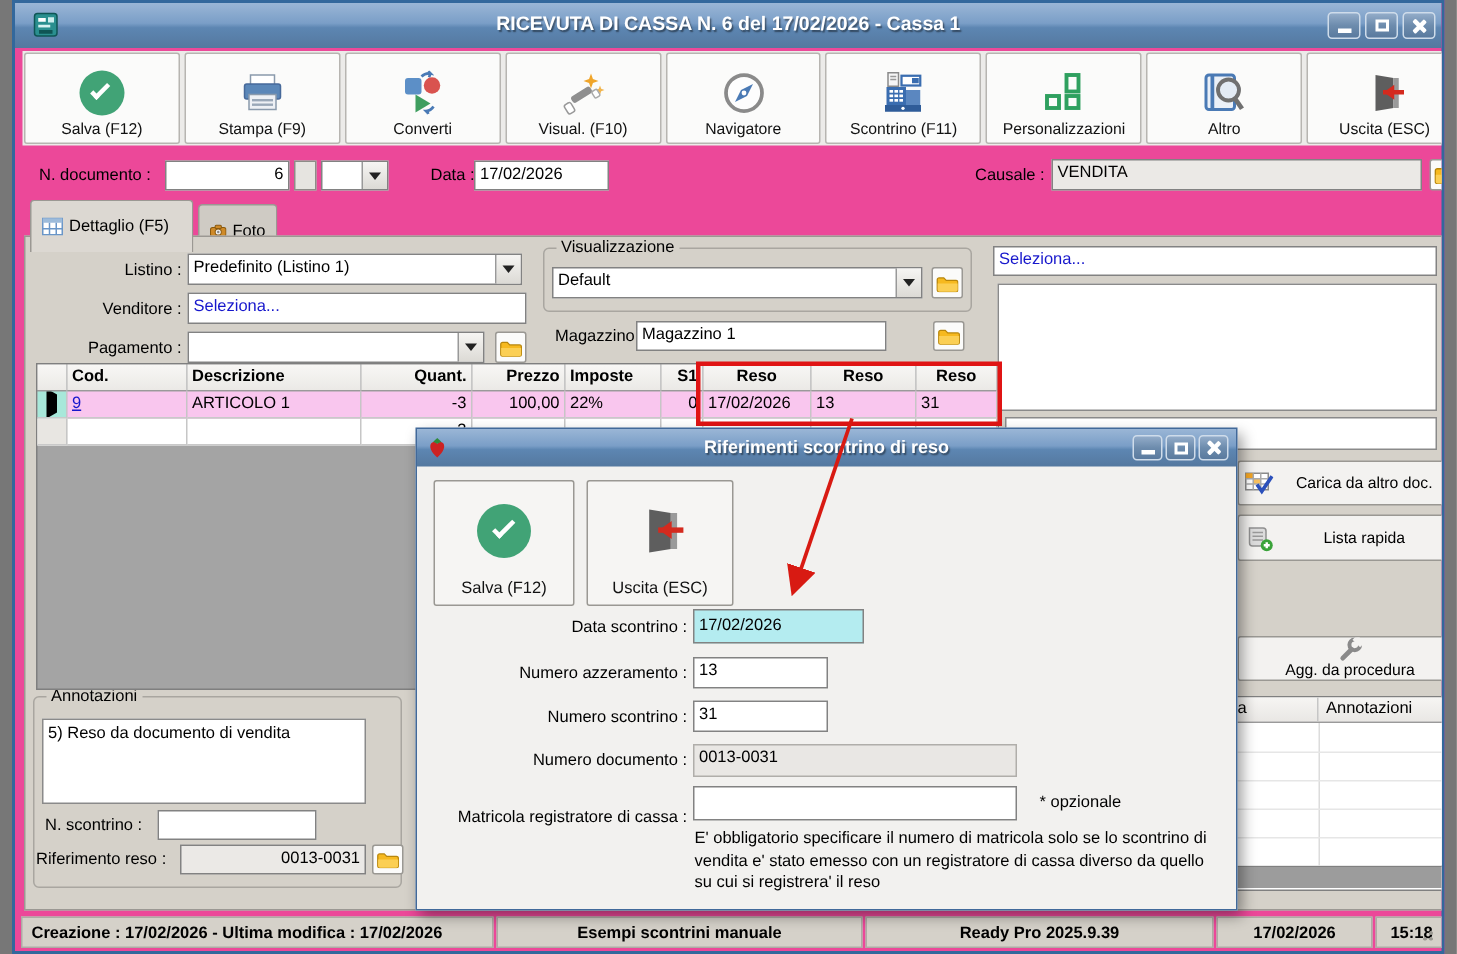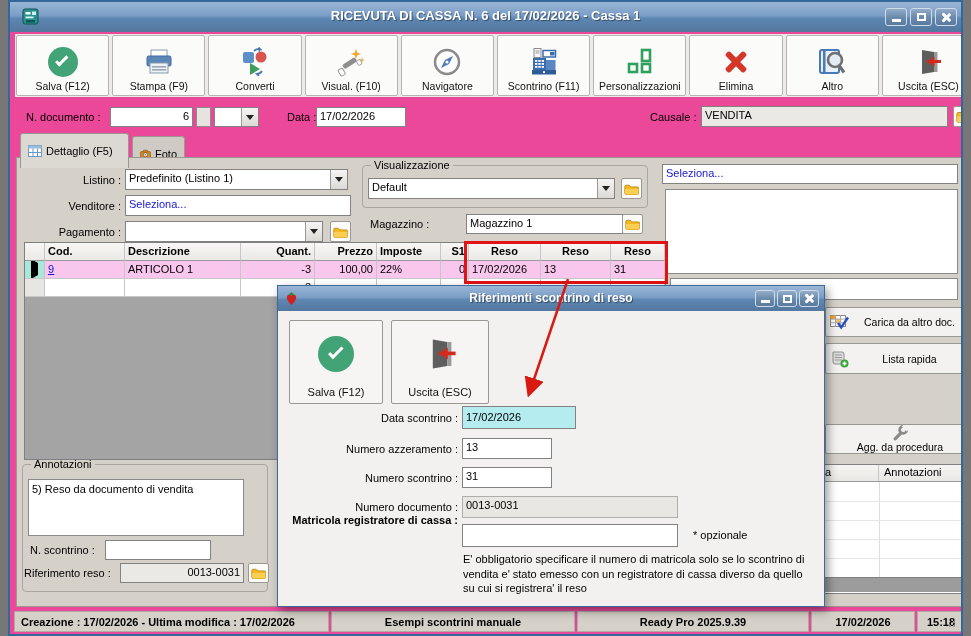--- a/index.html
+++ b/index.html
@@ -174,29 +174,20 @@
         <svg width="28" height="28" viewBox="0 0 28 28" fill="none" stroke="#2fa05f" stroke-width="2.6">
             <rect x="16" y="2" width="8" height="11"></rect>
             <rect x="3" y="16" width="8" height="8"></rect>
             <rect x="16" y="16" width="8" height="8"></rect>
           </svg>
       </div>
       <div class="tb-lbl">Personalizzazioni</div>
     </div>
     <div class="tb-btn">
       <div class="tb-ico">
-          <div class="bigx">
-            <span></span>
-            <span></span>
-          </div>
-        </div>
-      <div class="tb-lbl">Elimina</div>
-    </div>
-    <div class="tb-btn">
-      <div class="tb-ico">
         <svg width="30" height="30" viewBox="0 0 30 30">
             <rect x="3" y="3" width="19" height="23" rx="2" fill="#eaf0f8" stroke="#4a7ab5" stroke-width="2"></rect>
             <rect x="6" y="3" width="2.5" height="23" fill="#4a7ab5"></rect>
             <circle cx="18" cy="13" r="7" fill="#e3ebf4" stroke="#707070" stroke-width="2.6"></circle>
             <line x1="22.5" y1="19" x2="27" y2="25.5" stroke="#707070" stroke-width="3.2"></line>
           </svg>
       </div>
       <div class="tb-lbl">Altro</div>
     </div>
     <div class="tb-btn">
@@ -286,21 +277,21 @@
         <span class="tri"></span>
       </div>
   </div>
   <div class="abs folder-btn" style="left:611px;top:176px;width:21px;height:21px;">
     <svg width="15" height="12" viewBox="0 0 18 14">
         <path d="M1 4 a1.5 1.5 0 0 1 1.5 -1.5 H6.2 l2 2 H16 A1.5 1.5 0 0 1 17.5 6 V12 a1.5 1.5 0 0 1 -1.5 1.5 H2.5 A1.5 1.5 0 0 1 1 12 Z" fill="#f6b91f" stroke="#b8860b"></path>
         <path d="M1.3 7 h16 v5 a1.5 1.5 0 0 1 -1.5 1.5 H2.8 A1.5 1.5 0 0 1 1.3 12 Z" fill="#fbcf54"></path>
       </svg>
   </div>
   <div class="abs lbl" style="left:360px;top:216px;">Magazzino :</div>
-  <div class="abs field" style="left:456px;top:212px;width:167px;height:20px;">Magazzino 1</div>
+  <div class="abs field" style="left:414px;top:212px;width:167px;height:20px;">Magazzino 1</div>
   <div class="abs folder-btn" style="left:612px;top:212px;width:21px;height:20px;">
     <svg width="15" height="12" viewBox="0 0 18 14">
         <path d="M1 4 a1.5 1.5 0 0 1 1.5 -1.5 H6.2 l2 2 H16 A1.5 1.5 0 0 1 17.5 6 V12 a1.5 1.5 0 0 1 -1.5 1.5 H2.5 A1.5 1.5 0 0 1 1 12 Z" fill="#f6b91f" stroke="#b8860b"></path>
         <path d="M1.3 7 h16 v5 a1.5 1.5 0 0 1 -1.5 1.5 H2.8 A1.5 1.5 0 0 1 1.3 12 Z" fill="#fbcf54"></path>
       </svg>
   </div>
 
   <div class="abs field blue" style="left:652px;top:162px;width:296px;height:20px;">Seleziona...</div>
   <div class="abs" style="left:655px;top:187px;width:293px;height:85px;background:#fff;border:1px solid #8a8a8a;"></div>
   <div class="abs" style="left:660px;top:276px;width:288px;height:22px;background:#fff;border:1px solid #8a8a8a;"></div>
@@ -453,21 +444,21 @@
 
     <div class="lbl r" style="position:absolute;left:20px;top:157px;width:160px;">Numero azzeramento :</div>
     <div class="field" style="position:absolute;left:184px;top:152px;width:90px;height:21px;">13</div>
 
     <div class="lbl r" style="position:absolute;left:20px;top:186px;width:160px;">Numero scontrino :</div>
     <div class="field" style="position:absolute;left:184px;top:181px;width:90px;height:21px;">31</div>
 
     <div class="lbl r" style="position:absolute;left:20px;top:215px;width:160px;">Numero documento :</div>
     <div class="field" style="position:absolute;left:184px;top:210px;width:216px;height:22px;background:#e9e7e4;border-color:#b0aeaa;">0013-0031</div>
 
-    <div class="lbl r" style="position:absolute;left:-10px;top:228px;width:190px;font-weight:bold;">Matricola registratore di cassa :</div>
+    <div class="lbl r" style="position:absolute;left:-10px;top:253px;width:190px;">Matricola registratore di cassa :</div>
     <div class="field" style="position:absolute;left:184px;top:238px;width:216px;height:23px;"></div>
     <div class="lbl" style="position:absolute;left:415px;top:243px;">* opzionale</div>
 
     <div style="position:absolute;left:185px;top:266px;width:344px;font-size:11px;line-height:14.5px;color:#000;">E' obbligatorio specificare il numero di matricola solo se lo scontrino di vendita e' stato emesso con un registratore di cassa diverso da quello su cui si registrera' il reso</div>
   </div>
 
   <svg class="abs" style="left:0;top:0;z-index:60;pointer-events:none;" width="971" height="636" viewBox="0 0 971 636">
     <defs>
       <marker id="ah" markerWidth="8" markerHeight="8" refX="6.5" refY="4" orient="auto">
         <path d="M0 0 L8 4 L0 8 Z" fill="#d81a12"></path>

